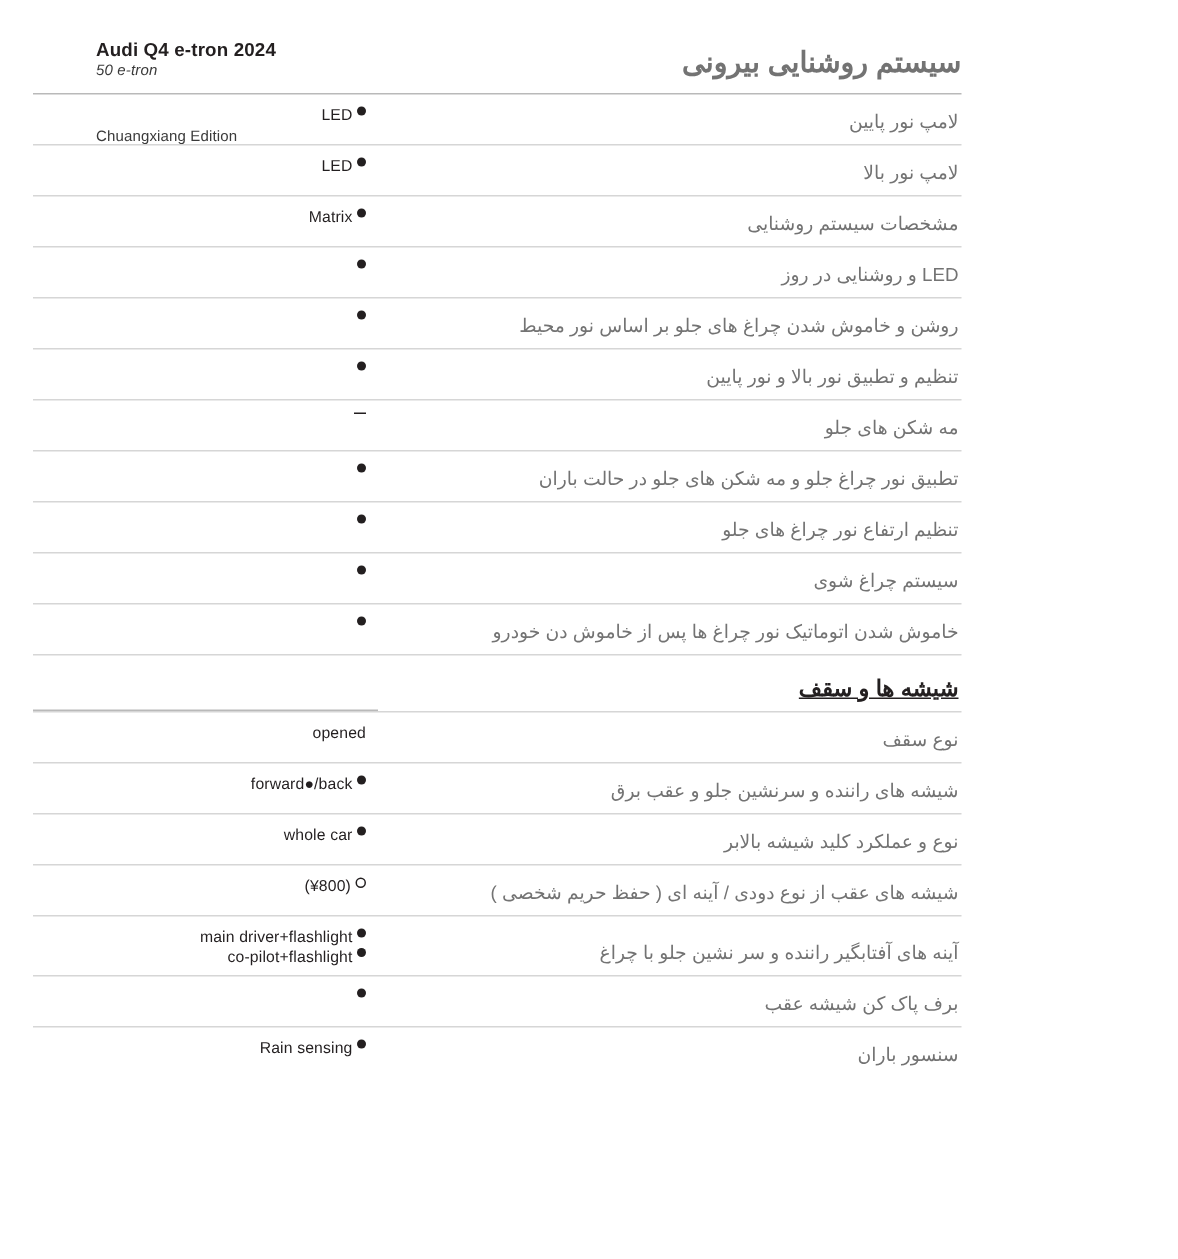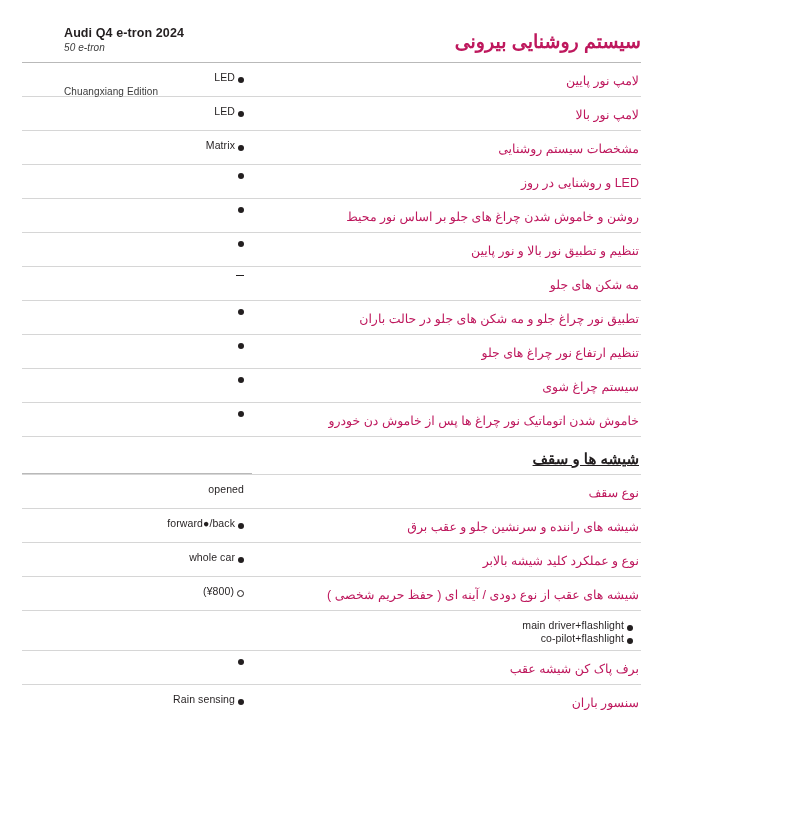--- a/index.html
+++ b/index.html
@@ -51,21 +51,21 @@
   .model-edition {
     font-size: 10px;
     color: #3a3a3a;
     letter-spacing: .1px;
     margin-top: 32px;
   }
   .page-title {
     direction: rtl;
     font-size: 19px;
     font-weight: bold;
-    color: #be185d;
+    color: #737373;
     padding-top: 4px;
     padding-left: 4px;
     letter-spacing: .2px;
   }
 
   
   .table {
     width: 100%;
     direction: rtl;
   }
@@ -75,41 +75,41 @@
     align-items: stretch;
     border-top: 1px solid #d6d6d6;
     min-height: 34px;
   }
   .row.first { border-top: 1px solid #b9b9b9; }
   .feature {
     flex: 1 1 auto;
     text-align: right;
     direction: rtl;
     font-size: 12.5px;
-    color: #be185d;
+    color: #737373;
     padding: 9px 2px 6px 8px;
     line-height: 1.35;
     align-self: flex-end;
   }
   .value {
     flex: 0 0 230px;
     direction: ltr;
     text-align: right;
     padding: 8px 8px 6px 0;
     font-size: 10.5px;
     color: #231f20;
     display: flex;
     flex-direction: column;
     align-items: flex-end;
     justify-content: flex-start;
     gap: 1px;
   }
   .val-line {
     display: flex;
-    align-items: flex-end;
+    align-items: flex-start;
     justify-content: flex-end;
     gap: 3px;
     white-space: nowrap;
     letter-spacing: .1px;
   }
   .dot {
     display: inline-block;
     width: 6px;
     height: 6px;
     border-radius: 50%;
@@ -304,20 +304,21 @@
         <div class="row">
           <div class="feature">شیشه های عقب از نوع دودی / آینه ای ( حفظ حریم شخصی )</div>
           <div class="value">
             <div class="val-line">
               <span class="txt">(¥800)</span>
               <span class="circle-o"></span>
             </div>
           </div>
         </div>
         <div class="row">
+          <div class="feature">آینه های آفتابگیر راننده و سر نشین جلو با چراغ</div>
           <div class="value">
             <div class="val-line">
               <span class="txt">main driver+flashlight</span>
               <span class="dot"></span>
             </div>
             <div class="val-line">
               <span class="txt">co-pilot+flashlight</span>
               <span class="dot"></span>
             </div>
           </div>

